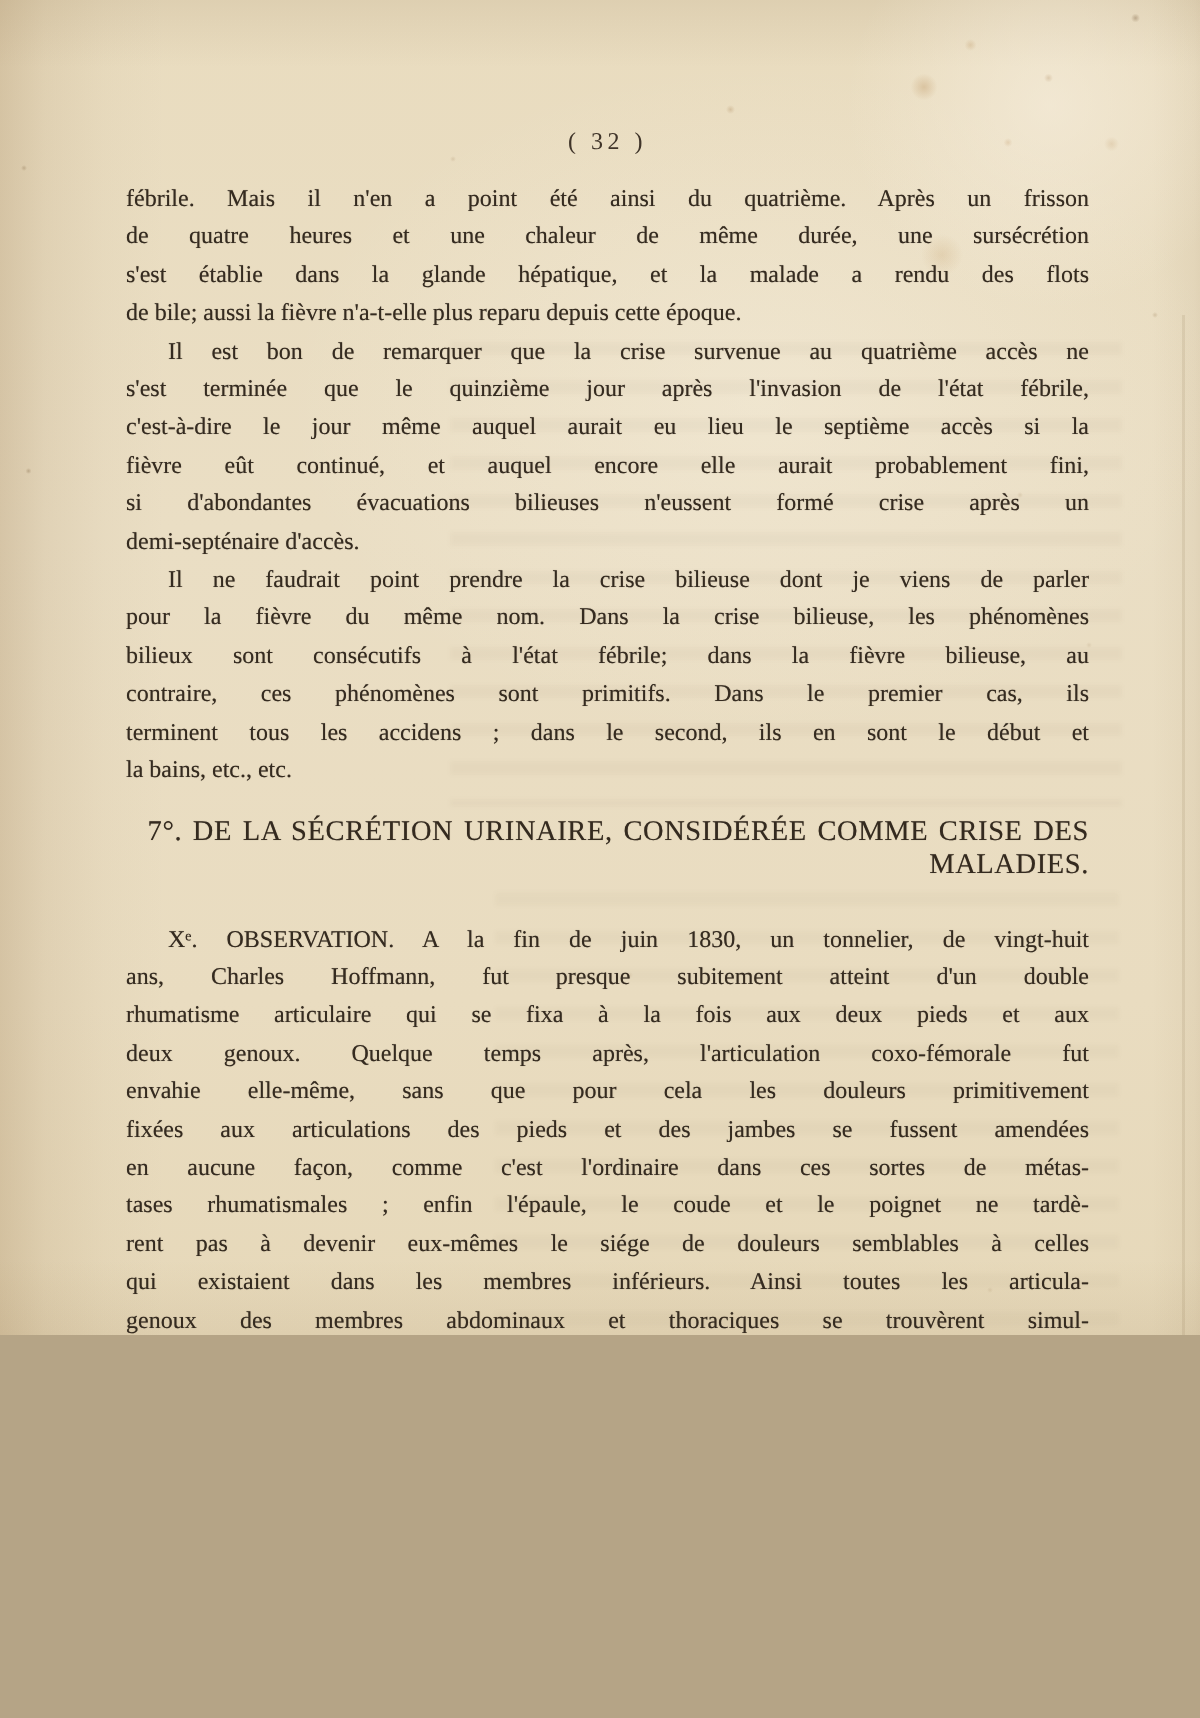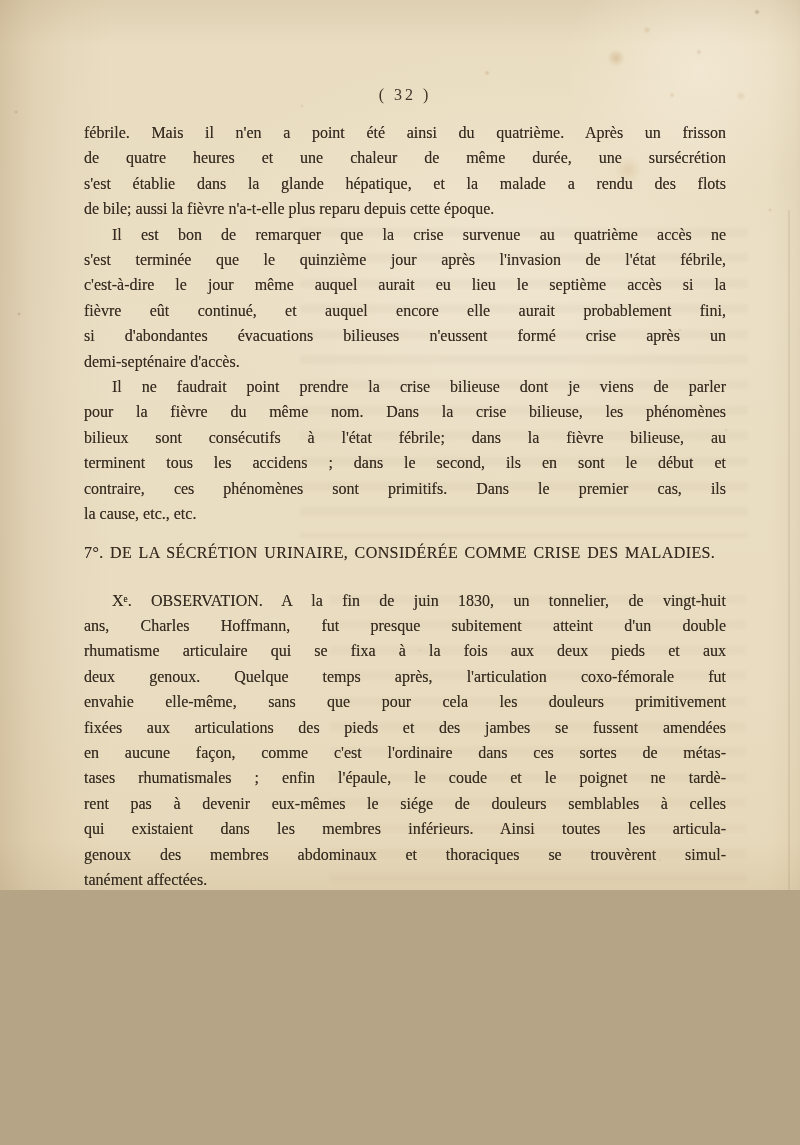--- a/index.html
+++ b/index.html
@@ -97,22 +97,22 @@
     text-align: justify;
     text-align-last: justify;
     white-space: normal;
     text-shadow: 0 0 0.5px rgba(53,43,32,0.55);
   }
   .line.last { text-align-last: left; }
   .paragraph.indent .line:first-child { text-indent: 28px; }
 
   .section-heading {
     margin: 17px 0 26px 0;
-    text-align: left;
-    font-size: 16px;
+    text-align: right;
+    font-size: 19px;
     letter-spacing: 0.4px;
     word-spacing: 2px;
     color: #342a1f;
     text-shadow: 0 0 0.5px rgba(53,43,32,0.5);
   }
 </style>
 </head>
 <body>
 
 <div class="page">
@@ -135,23 +135,23 @@
           <div class="line">s'est terminée que le quinzième jour après l'invasion de l'état fébrile,</div>
           <div class="line">c'est-à-dire le jour même auquel aurait eu lieu le septième accès si la</div>
           <div class="line">fièvre eût continué, et auquel encore elle aurait probablement fini,</div>
           <div class="line">si d'abondantes évacuations bilieuses n'eussent formé crise après un</div>
           <div class="line last">demi-septénaire d'accès.</div>
         </div>
         <div class="paragraph indent">
           <div class="line">Il ne faudrait point prendre la crise bilieuse dont je viens de parler</div>
           <div class="line">pour la fièvre du même nom. Dans la crise bilieuse, les phénomènes</div>
           <div class="line">bilieux sont consécutifs à l'état fébrile; dans la fièvre bilieuse, au</div>
+          <div class="line">contraire, ces phénomènes sont primitifs. Dans le premier cas, ils</div>
           <div class="line">terminent tous les accidens ; dans le second, ils en sont le début et</div>
-          <div class="line">contraire, ces phénomènes sont primitifs. Dans le premier cas, ils</div>
-          <div class="line last">la cause, etc., etc.</div>
+          <div class="line last">la bains, etc., etc.</div>
         </div>
         <div class="section-heading">7°. DE LA SÉCRÉTION URINAIRE, CONSIDÉRÉE COMME CRISE DES MALADIES.</div>
         <div class="paragraph indent">
           <div class="line">Xᵉ. OBSERVATION. A la fin de juin 1830, un tonnelier, de vingt-huit</div>
           <div class="line">ans, Charles Hoffmann, fut presque subitement atteint d'un double</div>
           <div class="line">rhumatisme articulaire qui se fixa à la fois aux deux pieds et aux</div>
           <div class="line">deux genoux. Quelque temps après, l'articulation coxo-fémorale fut</div>
           <div class="line">envahie elle-même, sans que pour cela les douleurs primitivement</div>
           <div class="line">fixées aux articulations des pieds et des jambes se fussent amendées</div>
           <div class="line">en aucune façon, comme c'est l'ordinaire dans ces sortes de métas-</div>

